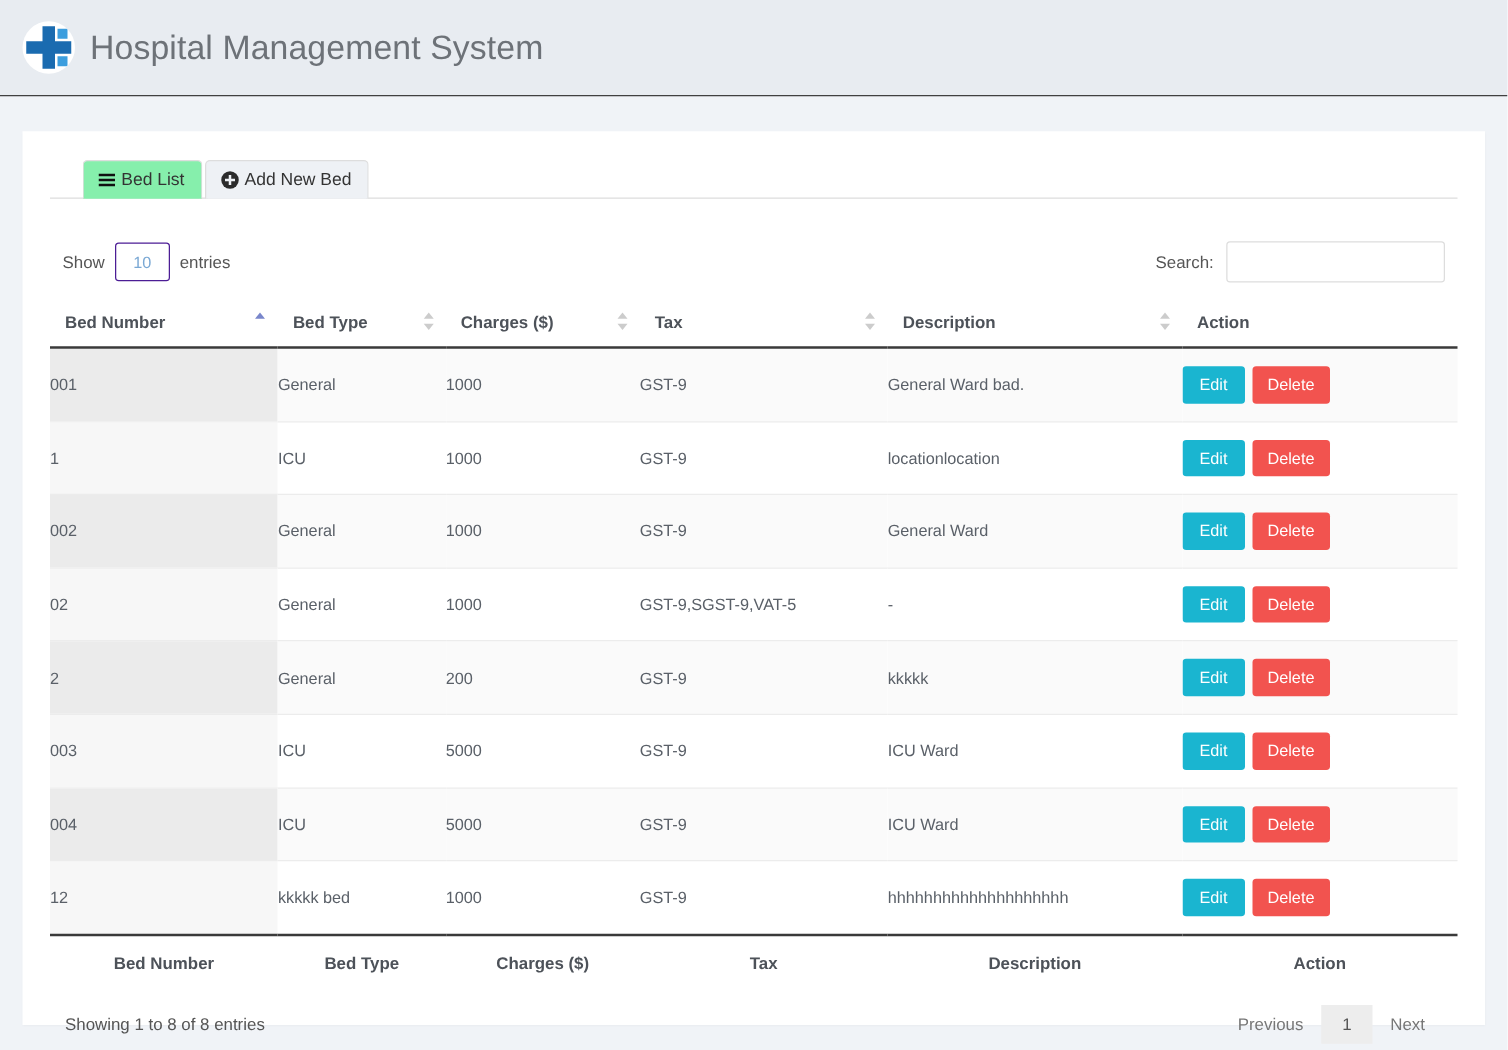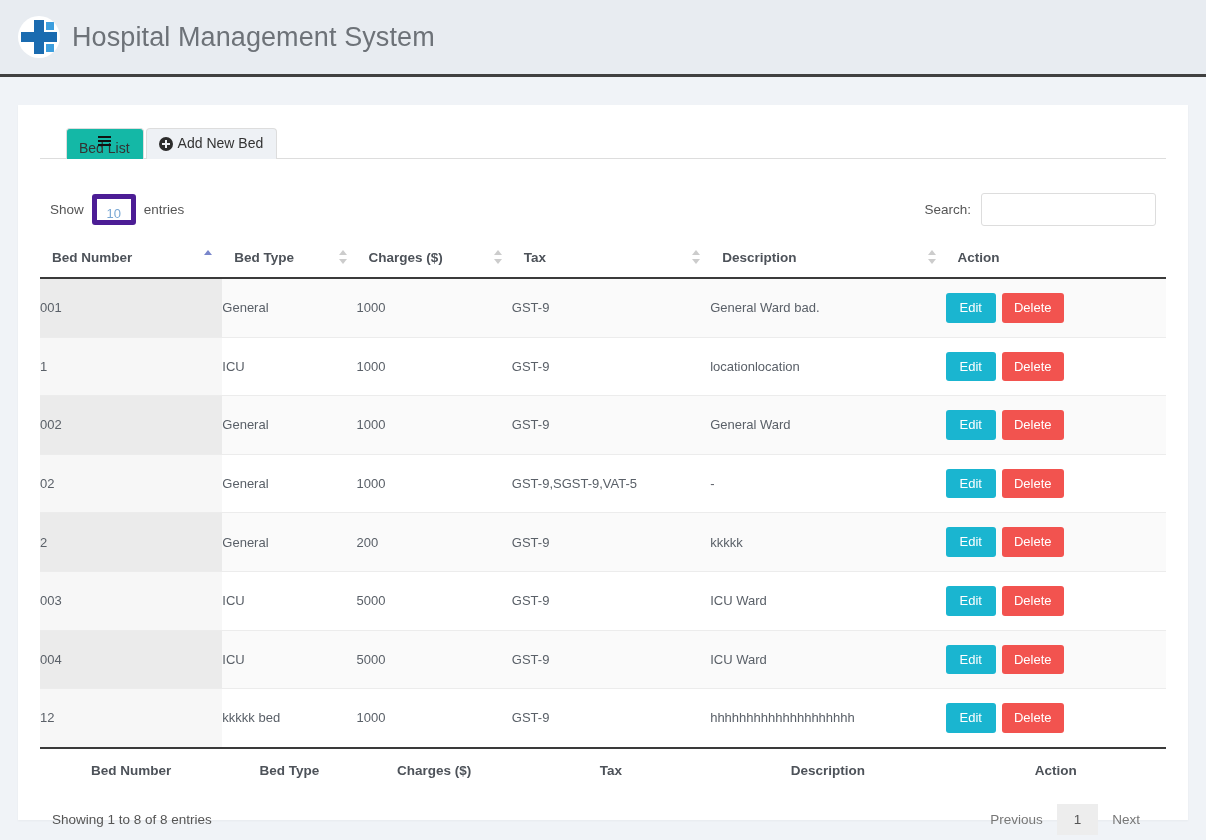--- a/index.html
+++ b/index.html
@@ -14,21 +14,21 @@
     font-family: "Liberation Sans", sans-serif;
     font-size: 13px;
     color: #555;
     overflow: hidden;
   }
 
   
   #app-header {
     height: 77px;
     background: #e8ecf1;
-    border-bottom: 3px solid #404040;
+    border-bottom: 1px solid #404040;
     display: flex;
     align-items: center;
     padding-left: 18px;
   }
   #brand-logo {
     width: 42px;
     height: 42px;
     border-radius: 50%;
     background: #ffffff;
     position: relative;
@@ -92,24 +92,23 @@
     font-size: 14px;
     border: 1px solid #ddd;
     border-bottom: none;
     border-radius: 4px 4px 0 0;
     margin-bottom: -1px;
     cursor: pointer;
     line-height: 1.1;
     height: 31px;
   }
   .tab.active {
-    background: #14b8a6;
+    background: #86efac;
     color: #333;
     border-color: #ddd;
-    flex-direction: column;
   }
   .tab.inactive {
     background: #eef1f5;
     color: #333;
     border-color: #ddd;
     margin-left: 2px;
   }
   .tab-icon {
     display: inline-block;
     line-height: 1;
@@ -156,21 +155,21 @@
   }
   #length-control, #search-control {
     display: flex;
     align-items: center;
     font-size: 13.5px;
     color: #555;
   }
   #length-select {
     width: 44px;
     height: 31px;
-    border: 5px solid #4c1d95;
+    border: 1px solid #4c1d95;
     border-radius: 3px;
     margin: 0 8px;
     text-align: center;
     font-size: 13px;
     color: #7aa8d4;
     line-height: 29px;
     background: #fff;
     cursor: pointer;
   }
   #search-input {

